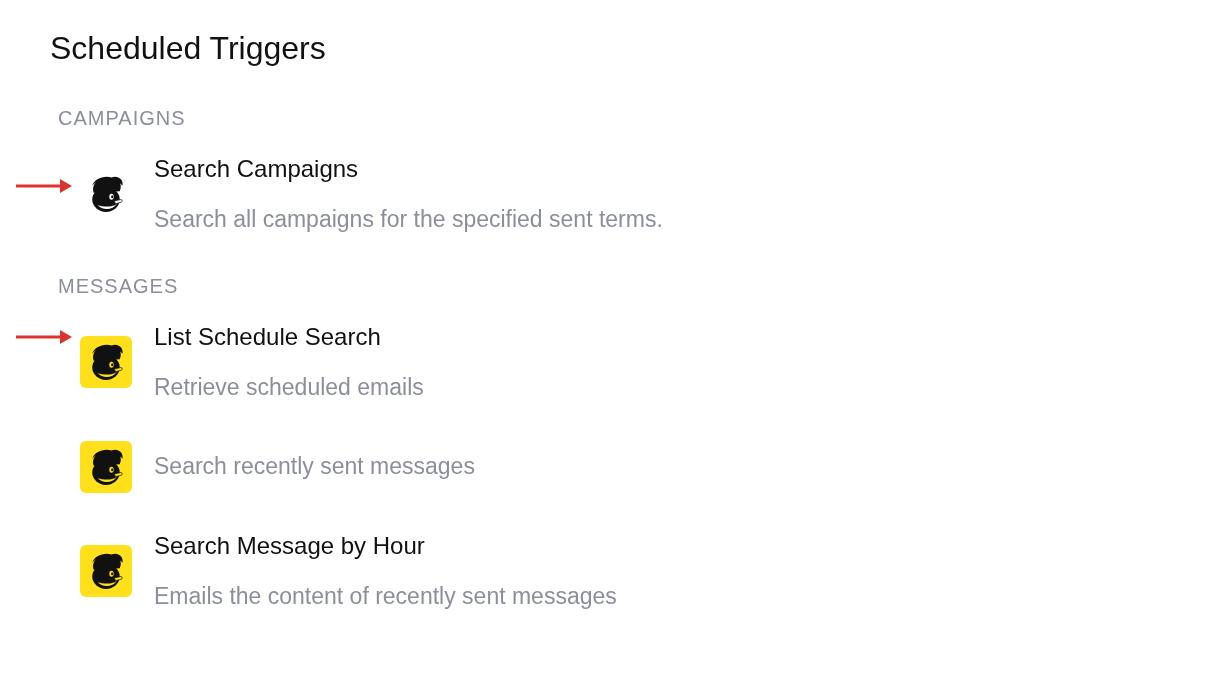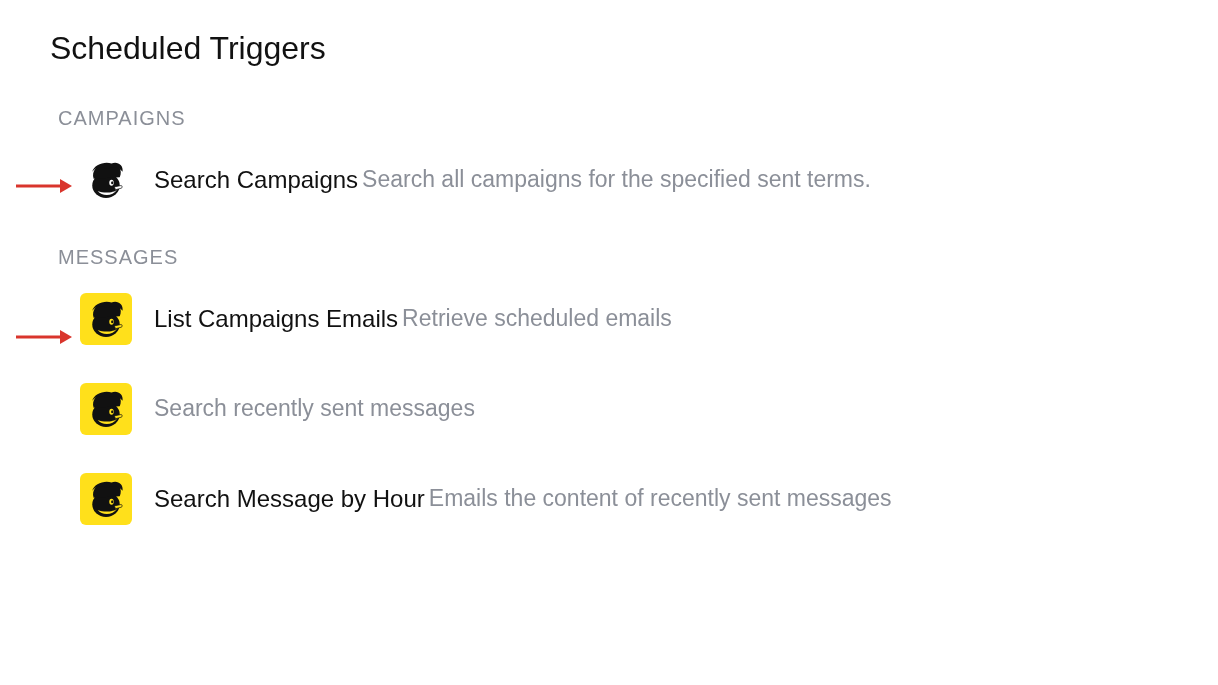--- a/index.html
+++ b/index.html
@@ -7,21 +7,21 @@
   .page { padding: 30px 50px; position: relative; }
   .page-title { font-size: 32px; font-weight: 400; color: #111; margin-bottom: 40px; }
   .section-label { font-size: 20px; font-weight: 400; letter-spacing: 1px; color: #8b8f98; text-transform: uppercase; margin-bottom: 24px; margin-left: 8px; }
   .section { margin-bottom: 40px; }
   .trigger-list { display: flex; flex-direction: column; gap: 38px; }
   .trigger-item { display: flex; align-items: center; gap: 22px; padding-left: 30px; cursor: pointer; }
   .trigger-icon { width: 52px; height: 52px; flex: 0 0 52px; display: flex; align-items: center; justify-content: center; border-radius: 6px; }
   .trigger-icon.yellow { background: #ffe01b; }
   .trigger-icon.white { background: #ffffff; }
   .trigger-icon svg { width: 44px; height: 44px; display: block; }
-  .trigger-text { display: flex; flex-direction: row; gap: 4px; }
+  .trigger-text { display: flex; flex-direction: column; gap: 21px; }
   .trigger-title { font-size: 24px; font-weight: 500; color: #111; line-height: 1.25; }
   .trigger-desc { font-size: 23px; font-weight: 400; color: #8b8f98; line-height: 1.3; }
   .arrow-annot { position: absolute; left: 16px; }
   .arrow-annot svg { width: 56px; height: 20px; display: block; }
 </style>
 </head>
 <body>
 
 <div class="page">
   <h1 class="page-title">Scheduled Triggers</h1>
@@ -63,21 +63,21 @@
               <path d="M14 30 C10 18 22 6 34 10 C46 6 58 14 52 28 L14 30 Z"></path>
             </g>
             <ellipse cx="40" cy="36" rx="3.2" ry="4.2" fill="#ffe01b"></ellipse>
             <ellipse cx="41" cy="36" rx="1.6" ry="2.2" fill="#111"></ellipse>
             <path d="M20 48 C26 56 42 56 48 46 C44 50 30 52 20 48 Z" fill="#ffe01b"></path>
             <path d="M44 42 L54 40 C56 40 56 44 54 44 L46 46 Z" fill="#ffe01b" stroke="#111" stroke-width="1"></path>
             <path d="M12 20 C14 10 30 4 40 8 C48 4 58 10 56 20 C52 14 42 12 34 16 C24 12 16 14 12 20 Z" fill="#111"></path>
           </svg>
         </div>
         <div class="trigger-text">
-          <div class="trigger-title">List Campaigns Emails</div>
+          <div class="trigger-title">List Schedule Search</div>
           <div class="trigger-desc">Retrieve scheduled emails</div>
         </div>
       </div>
 
       <div class="trigger-item">
         <div class="trigger-icon yellow">
           <svg viewBox="0 0 64 64" aria-hidden="true">
             <g fill="#111">
               <ellipse cx="32" cy="40" rx="20" ry="18"></ellipse>
               <path d="M14 30 C10 18 22 6 34 10 C46 6 58 14 52 28 L14 30 Z"></path>

